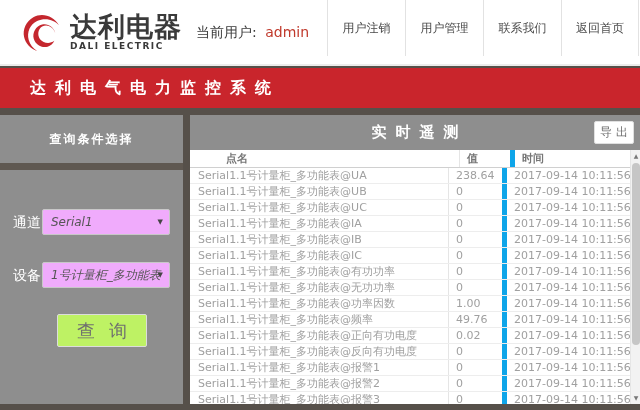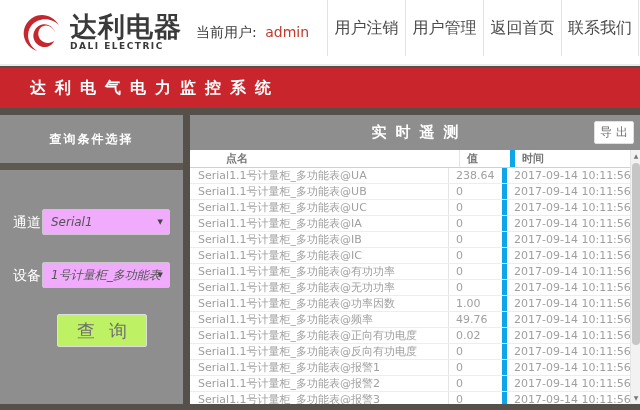--- a/index.html
+++ b/index.html
@@ -18,21 +18,21 @@
   .logo { position:absolute; left:22px; top:10px; display:flex; align-items:center; cursor:pointer; }
   .logo-icon { width:42px; height:44px; }
   .logo-text { margin-left:6px; }
   .logo-cn { font-size:27px; font-weight:bold; color:#3a3a3a; letter-spacing:1px; line-height:28px; }
   .logo-en { font-size:9px; font-weight:bold; color:#3a3a3a; letter-spacing:1.5px; }
   .current-user { position:absolute; left:196px; top:24px; font-size:14px; color:#3a3a3a; }
   .current-user .admin { color:#c0392b; margin-left:4px; }
   .nav { position:absolute; right:1px; top:0; height:56px; display:flex; }
   .nav-item {
     width:78px; height:56px; display:flex; align-items:center; justify-content:center;
-    border-left:1px solid #e2e2e2; font-size:16px; color:#4a4a4a; cursor:pointer; background:#fff;
+    border-left:1px solid #e2e2e2; font-size:12px; color:#4a4a4a; cursor:pointer; background:#fff;
   }
   .nav-item:last-child { border-right:1px solid #e2e2e2; }
 
   
   .banner {
     position:absolute; top:68px; left:0; width:640px; height:40px;
     background:#c9252c; color:#ffffff;
   }
   .banner-title {
     position:absolute; left:30px; top:0; height:40px; line-height:40px;
@@ -127,22 +127,22 @@
   </div>
 
   <div class="current-user">
     <span>当前用户:</span>
     <span class="admin">admin</span>
   </div>
 
   <div class="nav">
     <div class="nav-item">用户注销</div>
     <div class="nav-item">用户管理</div>
+    <div class="nav-item">联系我们</div>
     <div class="nav-item">返回首页</div>
-    <div class="nav-item">联系我们</div>
   </div>
 </div>
 
 <div class="banner">
   <div class="banner-title">达利电气电力监控系统</div>
 </div>
 
 <div class="sidebar">
   <div class="sidebar-title">查询条件选择</div>
   <div class="sidebar-divider"></div>

